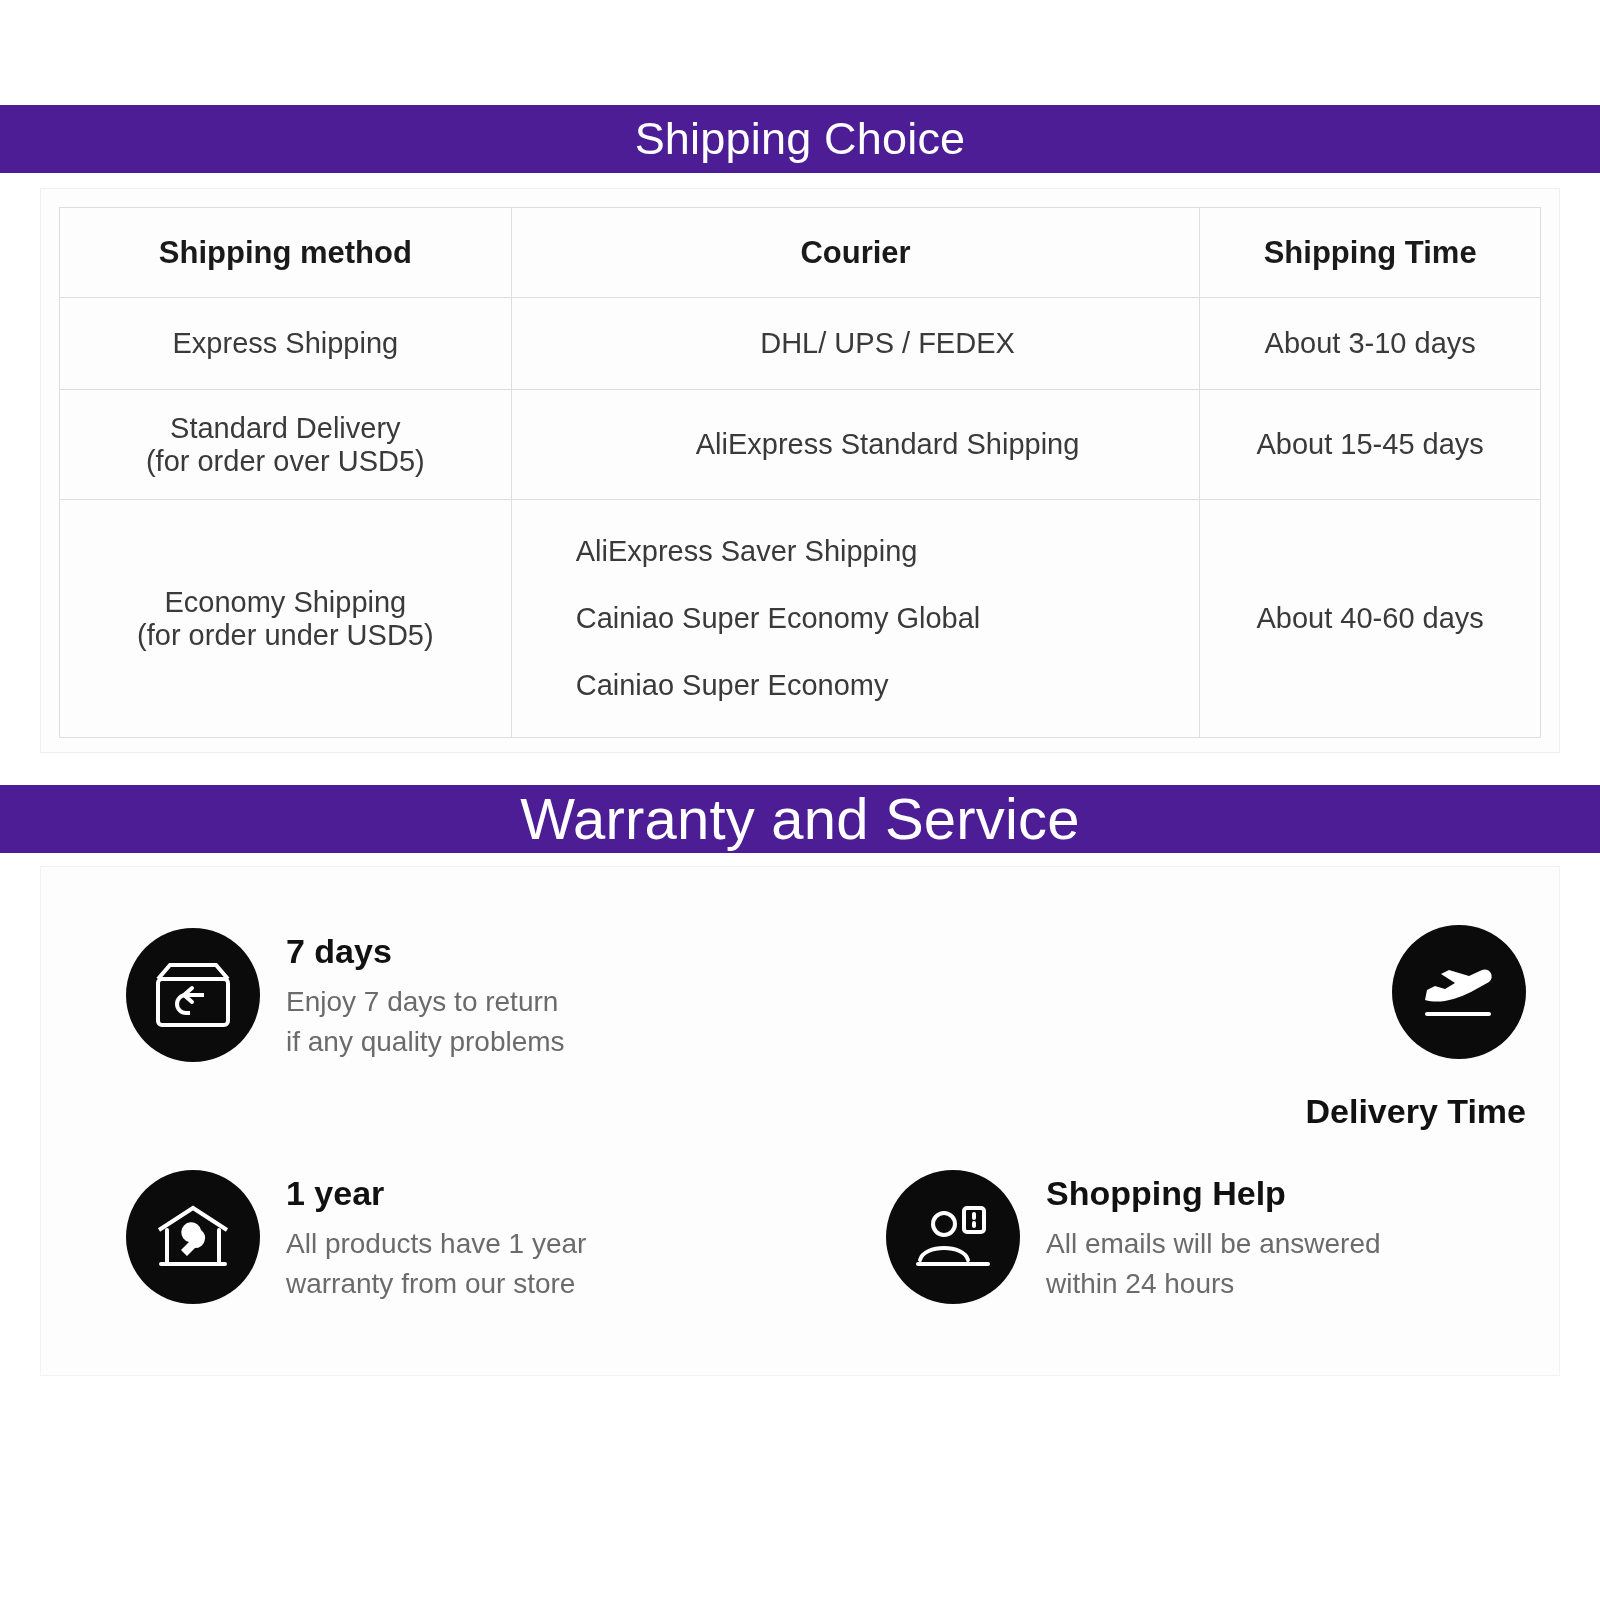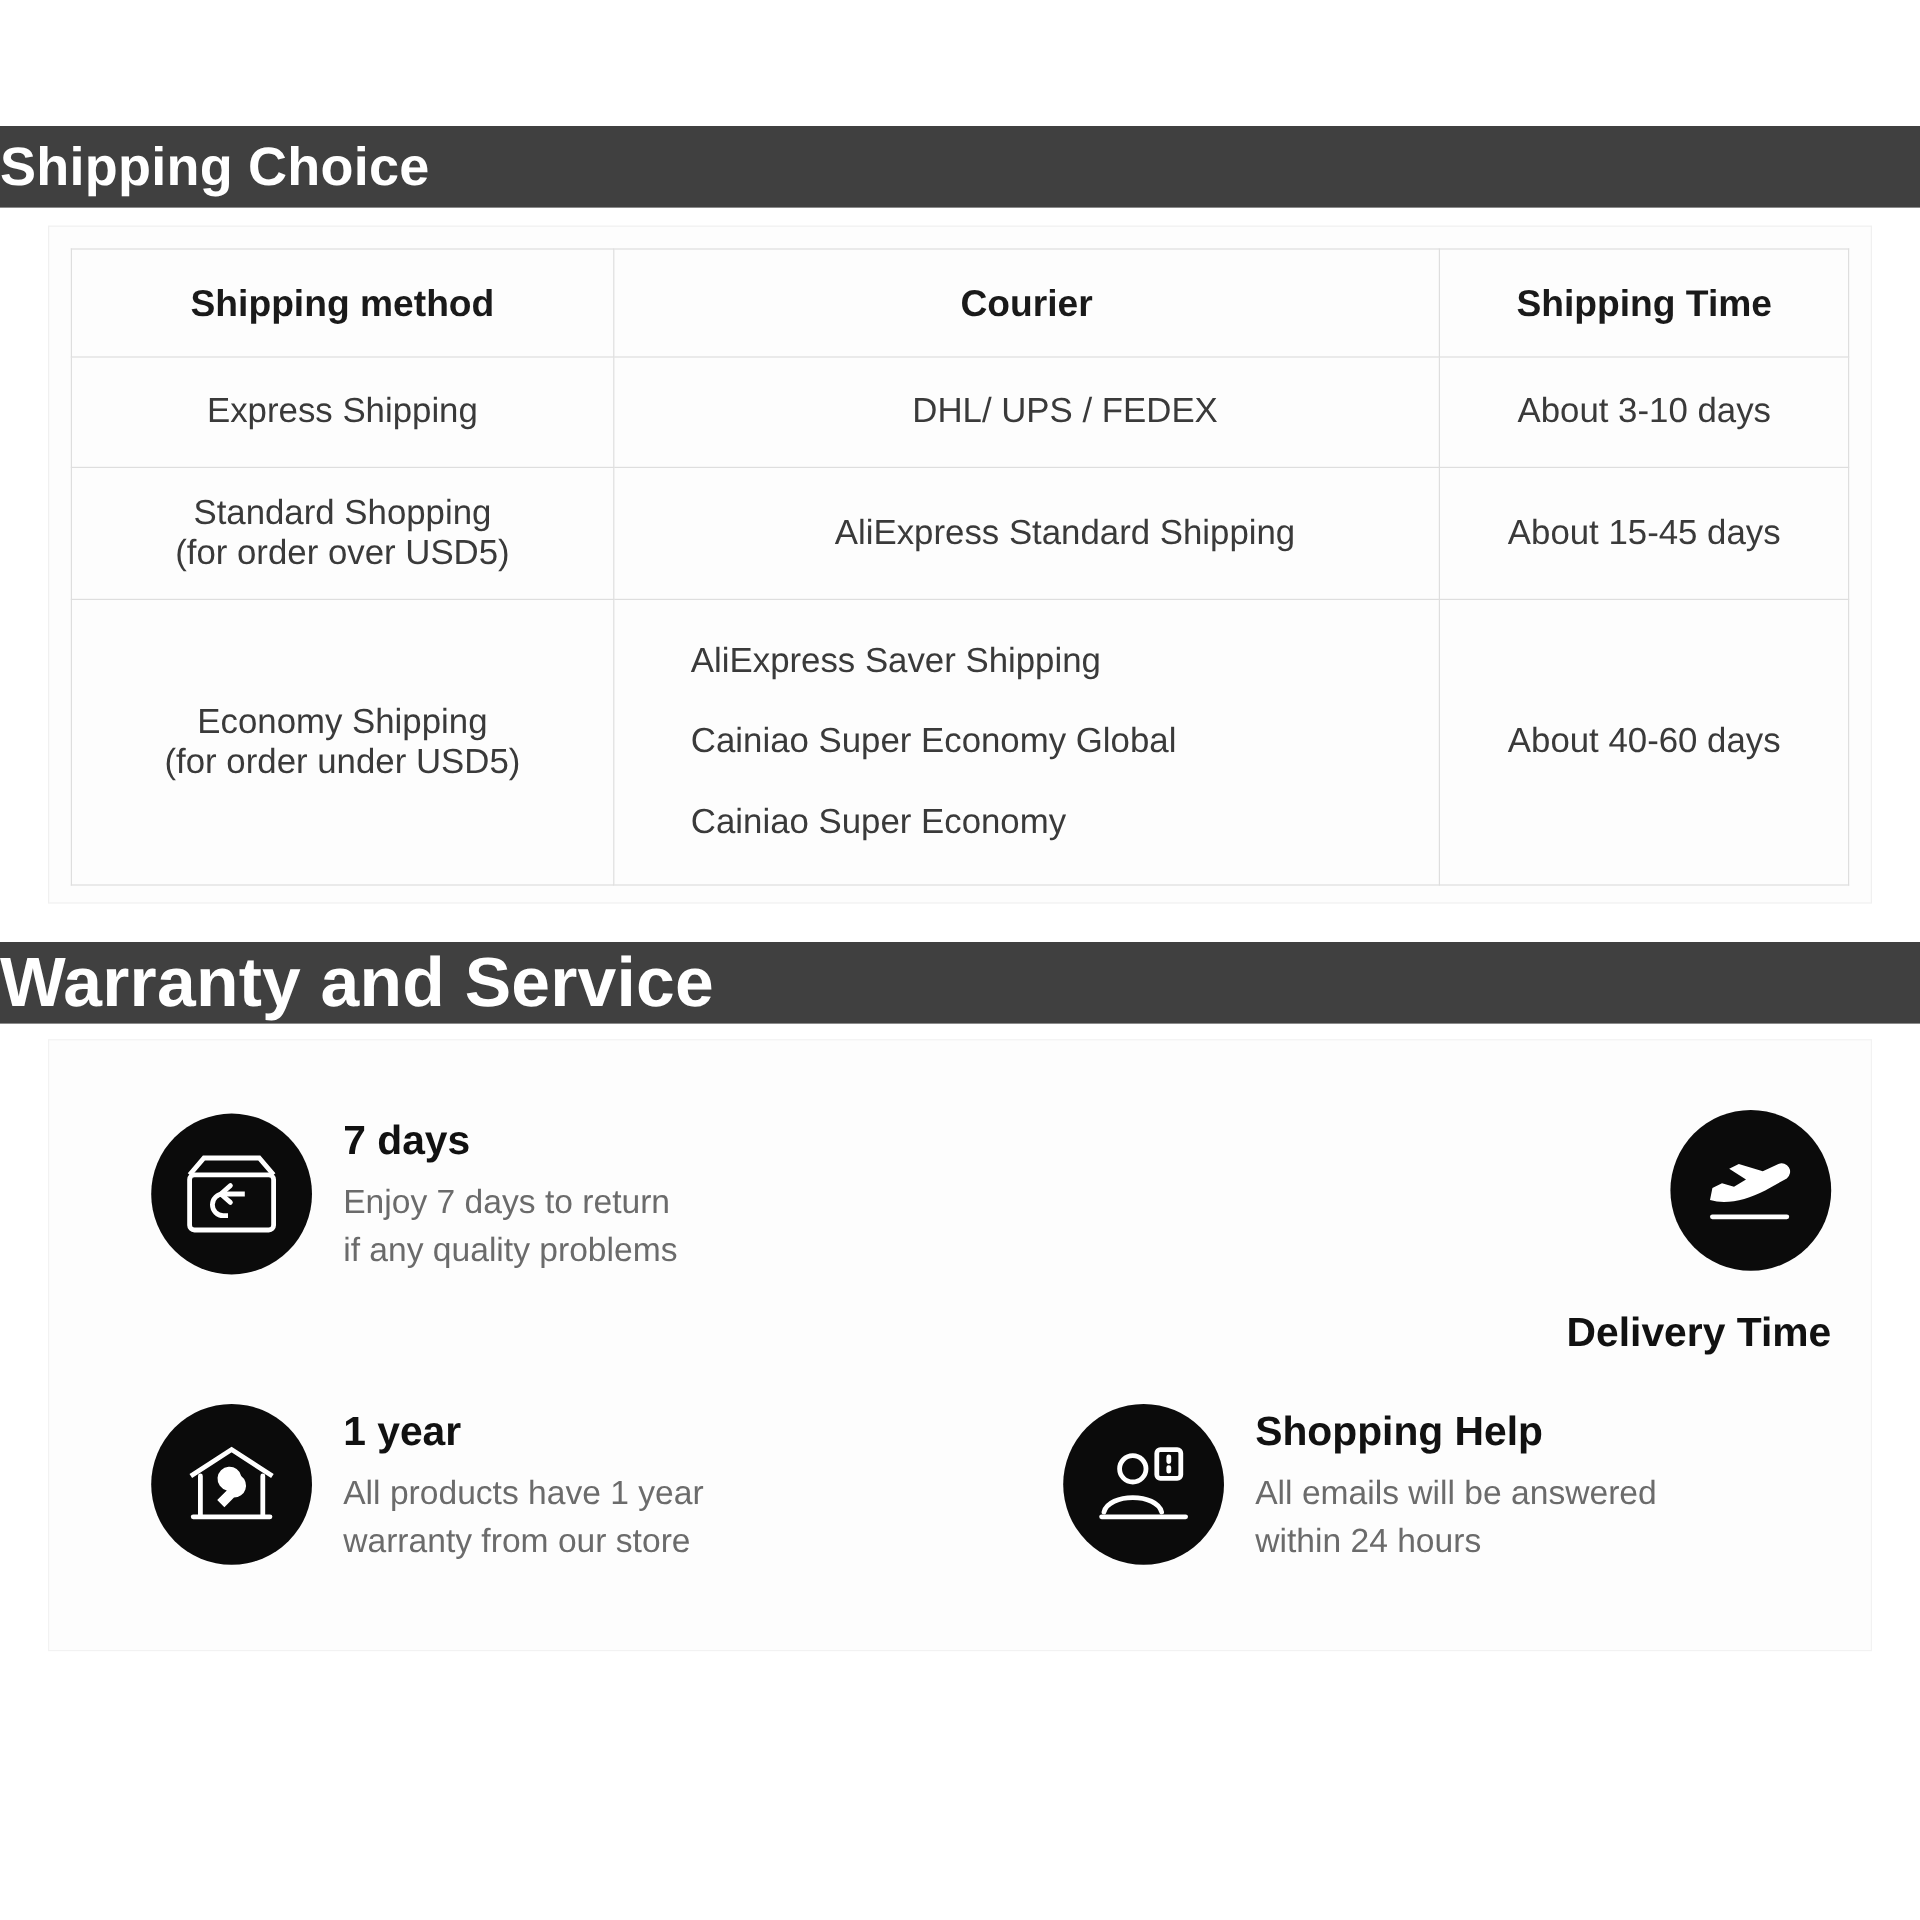--- a/index.html
+++ b/index.html
@@ -12,23 +12,24 @@
   }
   .page {
     width: 1600px;
     height: 1600px;
     position: relative;
     background: #ffffff;
   }
 
   
   .banner {
-    background: #404040;
+    background: #4c1d95;
     color: #ffffff;
-    font-weight: bold;
+    text-align: center;
+    font-weight: normal;
     letter-spacing: 0.2px;
   }
   #shipping-banner {
     position: absolute;
     left: 0; top: 105px;
     width: 1600px; height: 68px;
     line-height: 68px;
     font-size: 45px;
   }
   #warranty-banner {
@@ -150,21 +151,21 @@
       <tbody>
         <tr style="height:92px;">
           <td>
             <span class="sub">Express Shipping</span>
           </td>
           <td class="courier-left">DHL/ UPS / FEDEX</td>
           <td>About 3-10 days</td>
         </tr>
         <tr style="height:110px;">
           <td>
-            <span class="sub">Standard Shopping</span>
+            <span class="sub">Standard Delivery</span>
             <span class="sub">(for order over USD5)</span>
           </td>
           <td class="courier-left">AliExpress Standard Shipping</td>
           <td>About 15-45 days</td>
         </tr>
         <tr style="height:238px;">
           <td>
             <span class="sub">Economy Shipping</span>
             <span class="sub">(for order under USD5)</span>
           </td>

